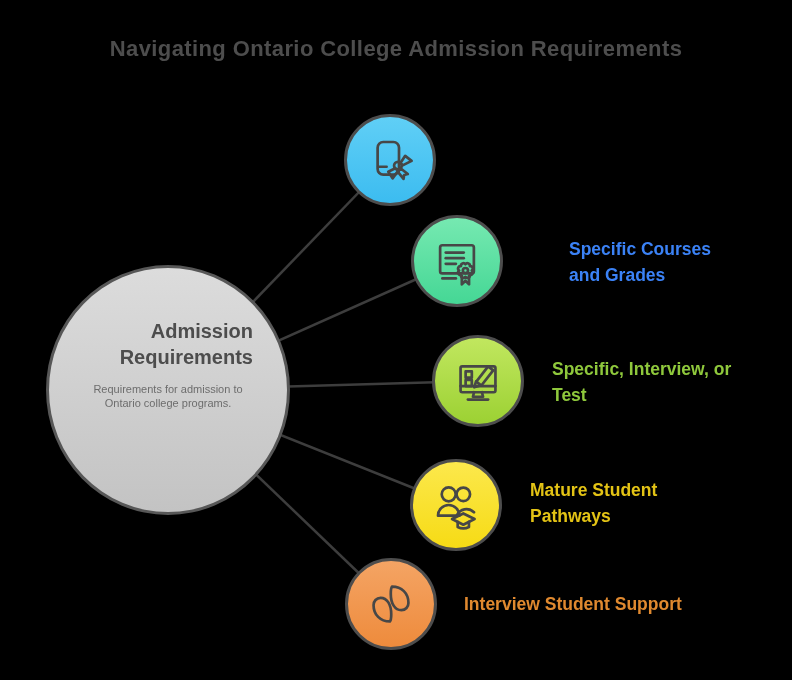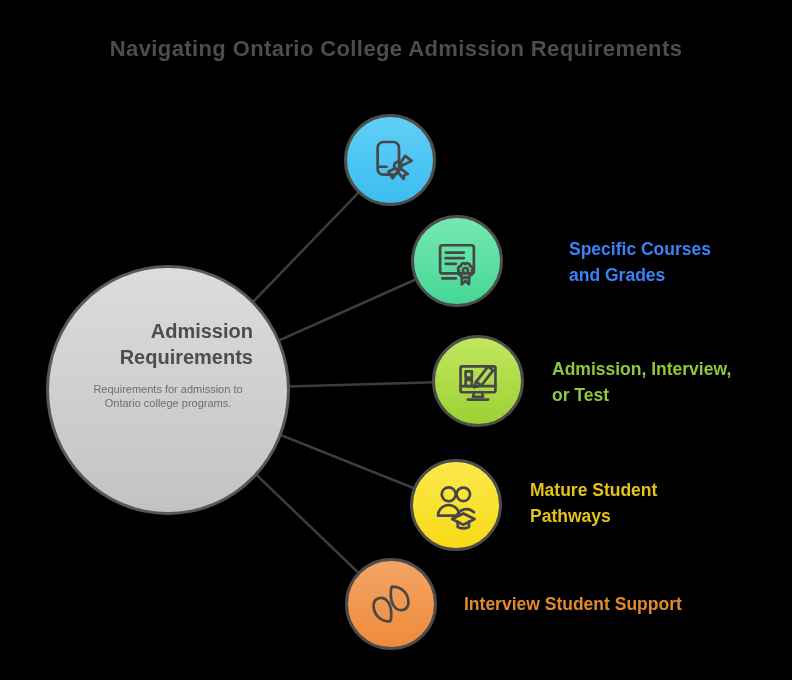--- a/index.html
+++ b/index.html
@@ -112,21 +112,21 @@
       <rect x="8.5" y="11" width="31" height="23" rx="1.5"></rect>
       <line x1="8.5" y1="28.5" x2="39.5" y2="28.5"></line>
       <rect x="13" y="15.5" width="5.5" height="5.5"></rect>
       <rect x="13" y="23" width="5.5" height="5.5"></rect>
       <path d="M22.5,24.5 L33,11 L37.5,14.5 L27,28 Z"></path>
       <path d="M22.3,24.3 L20.6,29.6 L26.2,27.9"></path>
       <path d="M20.5,34 L19.5,38 L28.5,38 L27.5,34"></path>
       <line x1="15" y1="40.5" x2="33" y2="40.5"></line>
     </svg>
   </div>
-  <div class="label l3">Admission, Interview, or Test</div>
+  <div class="label l3">Specific, Interview, or Test</div>
 
   <div class="node n4">
     <svg viewBox="0 0 48 48">
       <circle cx="17.5" cy="14.5" r="6.2"></circle>
       <circle cx="30.5" cy="14.5" r="6"></circle>
       <path d="M8,33.5 a9.5,9.5 0 0 1 19,0 Z"></path>
       <path d="M24.5,33.5 A9.5,9.5 0 0 1 40,30.5"></path>
       <path d="M20.5,36.5 L30.5,31.5 L40.5,36.5 L30.5,41.5 Z"></path>
       <path d="M25.5,39 L25.5,43.5 Q30.5,46 35.5,43.5 L35.5,39"></path>
     </svg>

